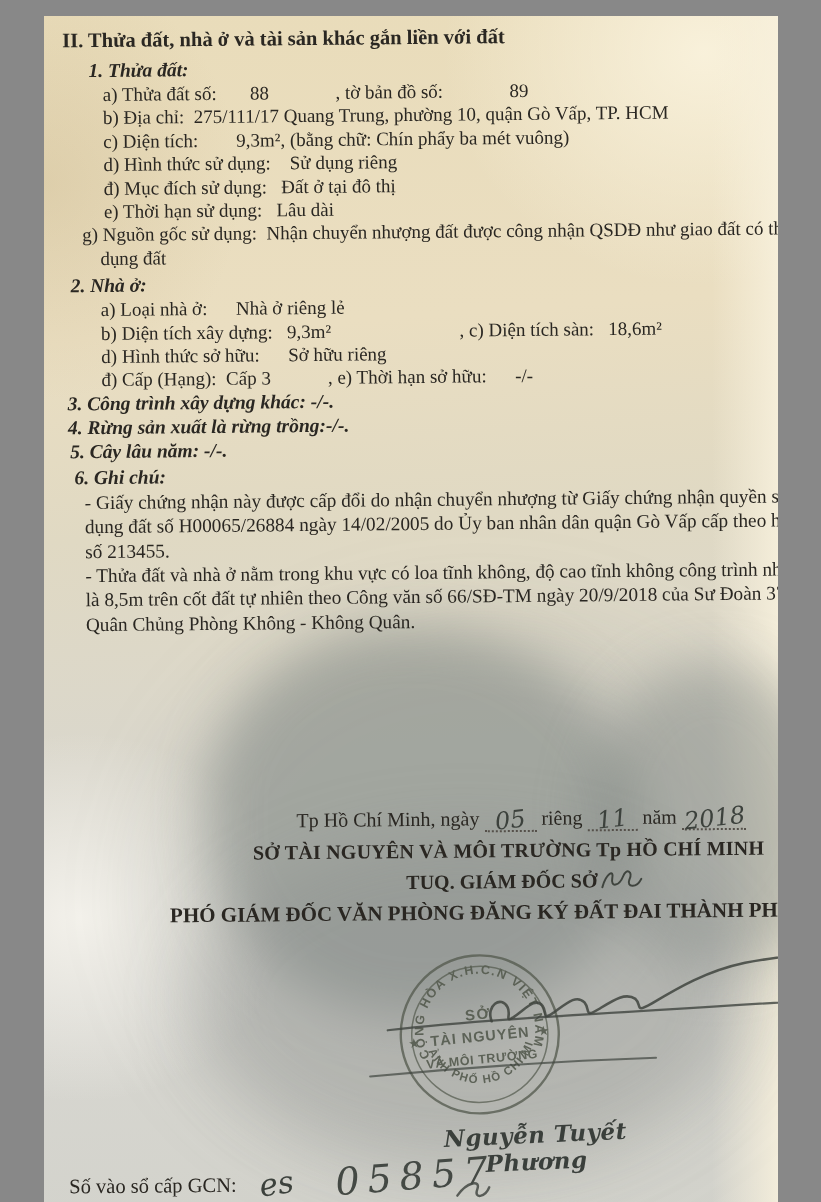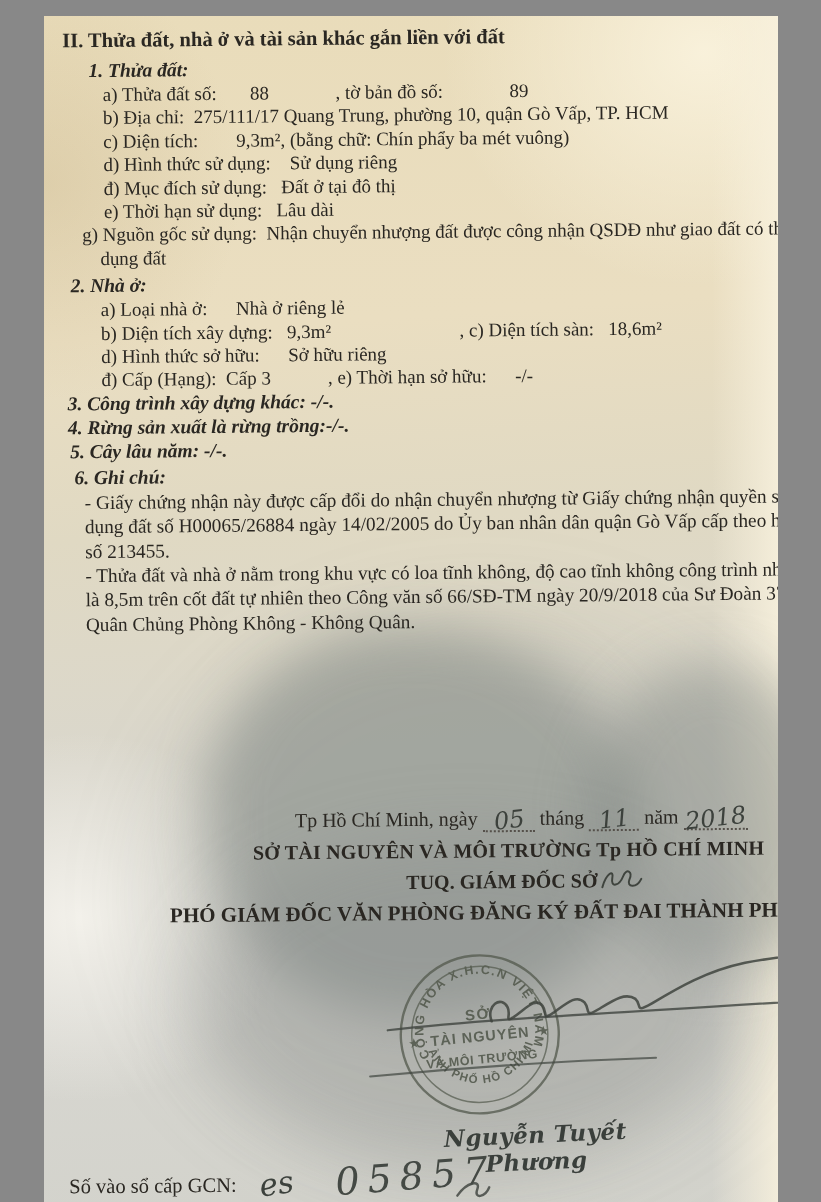--- a/index.html
+++ b/index.html
@@ -89,21 +89,21 @@
     <div class="sec-title item i5">5. Cây lâu năm:  -/-.</div>
     <div class="sec-title item i6">6. Ghi chú:</div>
 
     <div class="note">- Giấy chứng nhận này được cấp đổi do nhận chuyển nhượng từ Giấy chứng nhận quyền sử dụng đất số H00065/26884 ngày 14/02/2005 do Ủy ban nhân dân quận Gò Vấp cấp theo hồ sơ số 213455.</div>
     <div class="note">- Thửa đất và nhà ở nằm trong khu vực có loa tĩnh không, độ cao tĩnh không công trình nhà ở là 8,5m trên cốt đất tự nhiên theo Công văn số 66/SĐ-TM ngày 20/9/2018 của Sư Đoàn 370 - Quân Chủng Phòng Không - Không Quân.</div>
 
     <div class="sign-block">
       <div class="date-row">
         <span>Tp Hồ Chí Minh, ngày</span>
         <span class="dotf day"><span class="hand num">05</span></span>
-        <span>tháng</span>
+        <span>riêng</span>
         <span class="dotf month"><span class="hand num">11</span></span>
         <span>năm</span>
         <span class="dotf year"><span class="hand num">2018</span></span>
       </div>
       <div class="org-row">SỞ TÀI NGUYÊN VÀ MÔI TRƯỜNG Tp HỒ CHÍ MINH</div>
       <div class="tuq-row">
         <span>TUQ. GIÁM ĐỐC SỞ</span><svg class="tuq-scribble" width="46" height="26" viewBox="0 0 46 26">
             <path d="M3,20 C7,6 15,2 13,11 C11,21 20,19 24,9 C27,1 34,4 30,13 C27,20 37,22 42,12" fill="none" stroke="#3f443e" stroke-width="2" stroke-linecap="round"></path>
           </svg>
       </div>

